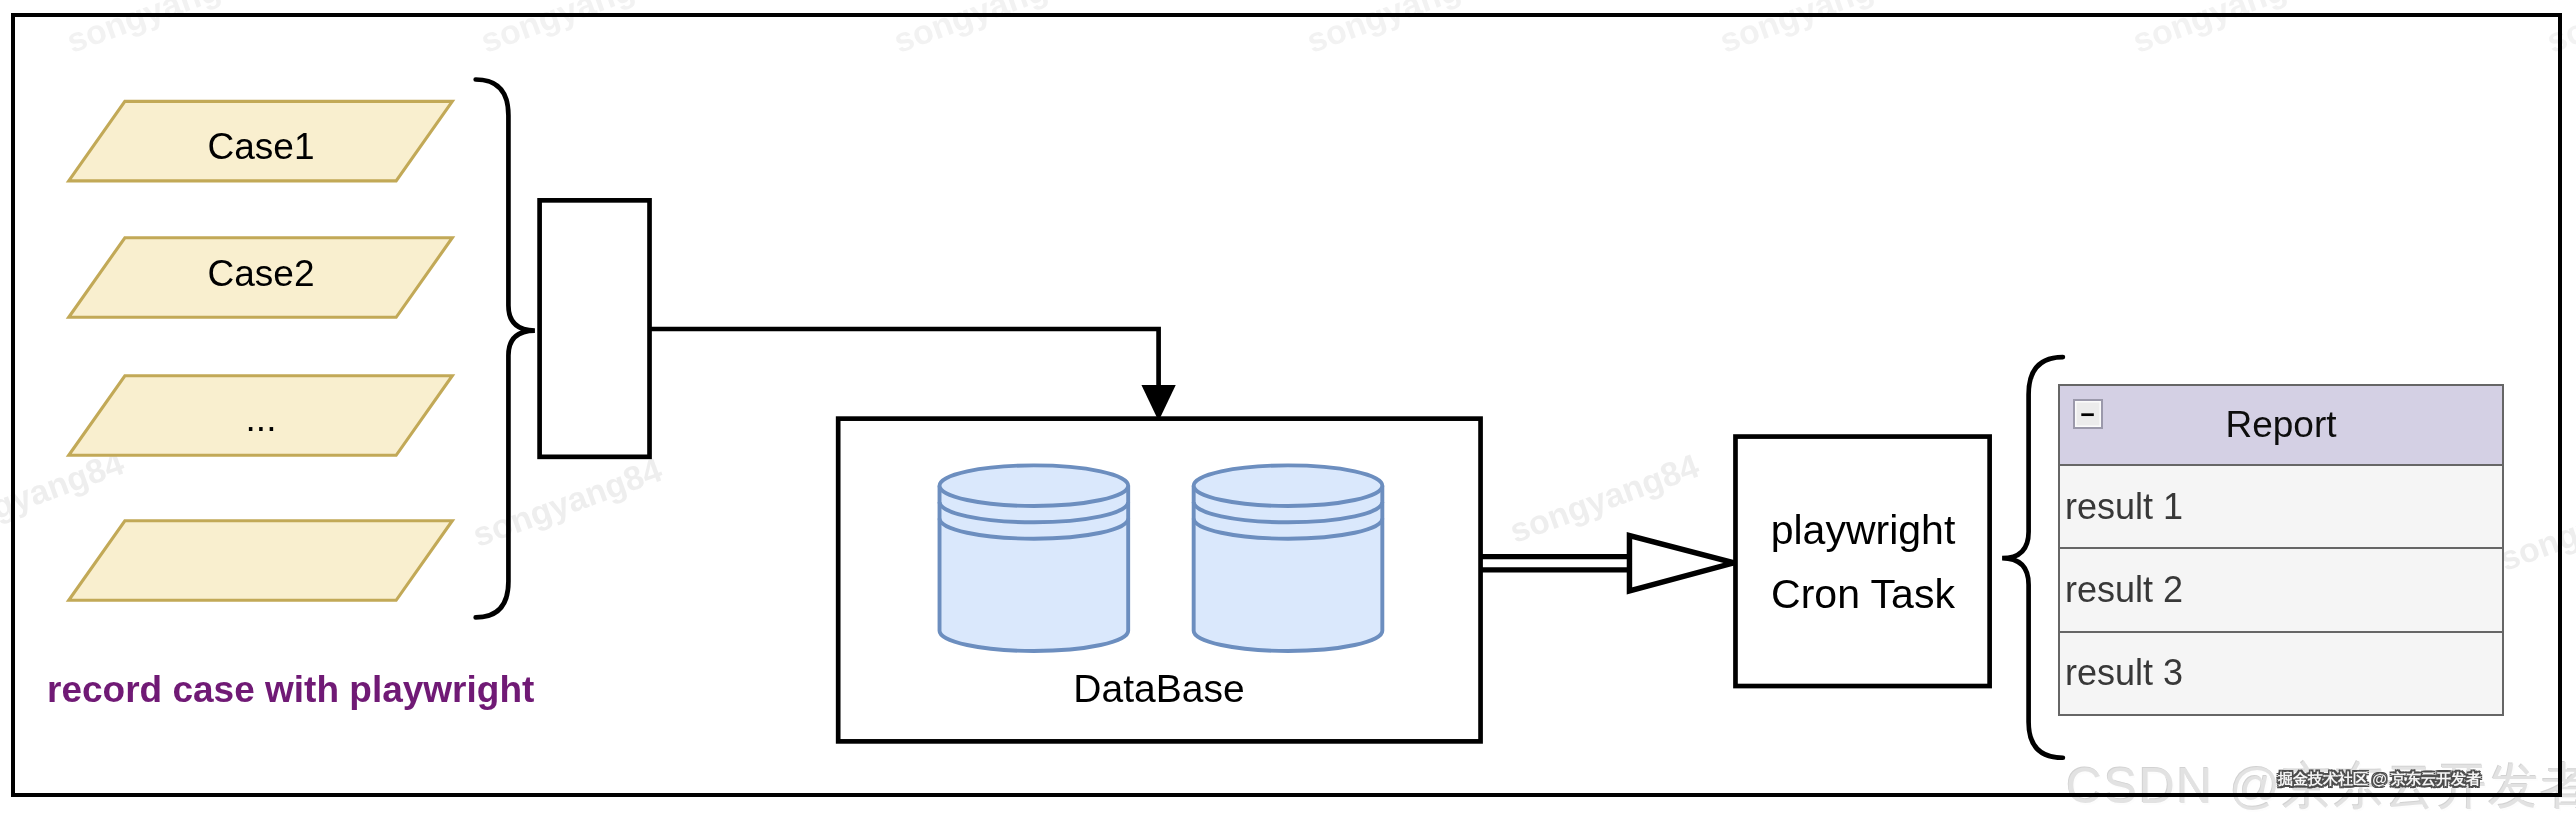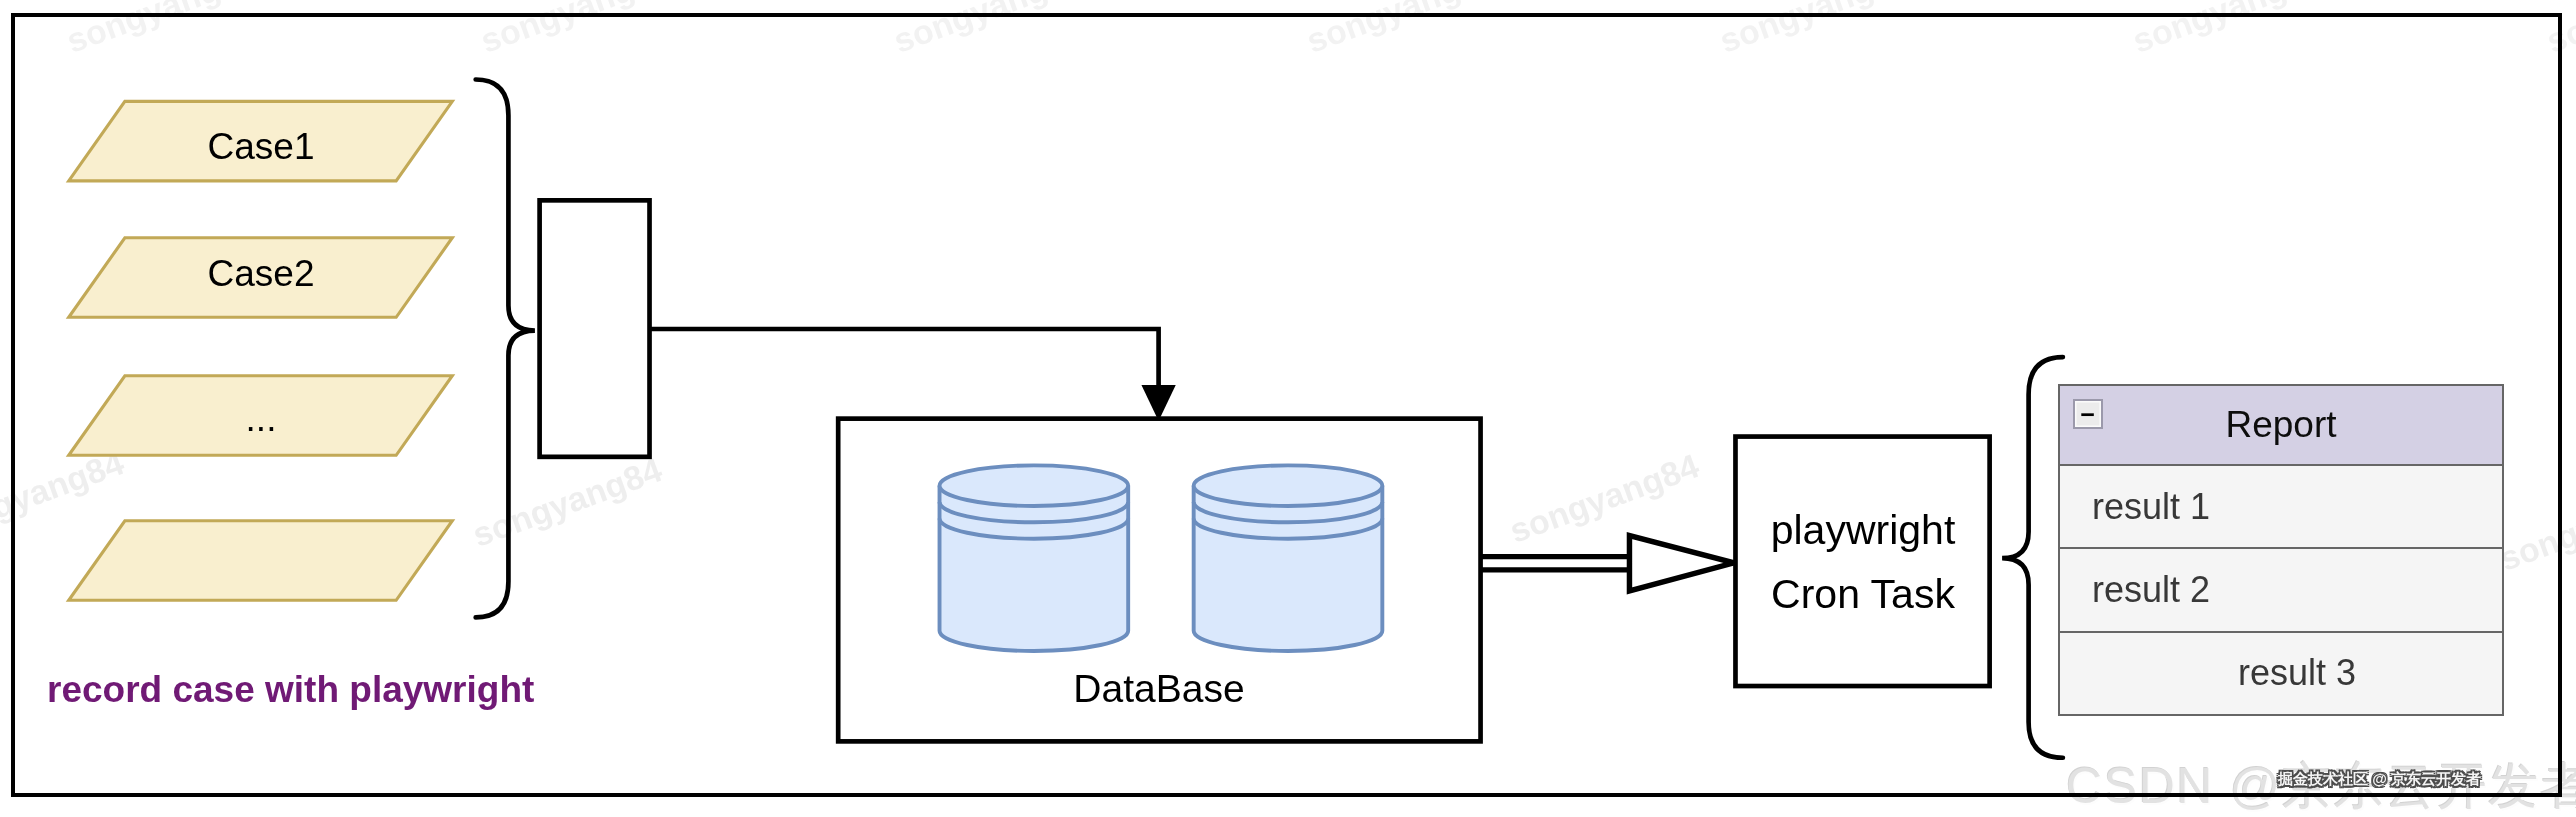--- a/index.html
+++ b/index.html
@@ -43,23 +43,23 @@
     display:flex;align-items:center;justify-content:center;font-size:37px;color:#0d0d0d;
     flex:0 0 auto;box-sizing:border-box;
   }
   .collapse-btn{
     position:absolute;left:12.5px;top:13.3px;width:30px;height:30px;box-sizing:border-box;
     border:2.3px solid #9B99AB;background:#ECECEC;display:flex;align-items:center;justify-content:center;
     font-size:25px;font-weight:bold;color:#000;box-shadow:inset 0 0 0 1.6px #fbfbfb;
   }
   .report-row{
     flex:1 1 0;background:#F5F5F5;border-bottom:2.3px solid #666666;display:flex;align-items:center;
-    padding-left:32px;font-size:36px;color:#383838;box-sizing:border-box;
+    padding-left:5px;font-size:36px;color:#383838;box-sizing:border-box;
   }
-  .report-row:last-child{border-bottom:none;justify-content:center;}
+  .report-row:last-child{border-bottom:none;}
   .wm{
     position:absolute;z-index:1;font-size:34px;color:rgba(90,90,90,0.10);
     transform:rotate(-20deg);white-space:nowrap;font-weight:bold;
   }
   .wm-top{color:rgba(90,90,90,0.08);}
   .csdn-wm{
     position:absolute;left:2066px;top:753px;z-index:4;font-size:50px;color:#E2E2E2;
     white-space:nowrap;letter-spacing:1.6px;
     text-shadow:1.6px 1.6px 0 #fdfdfd,-0.8px -0.8px 0 #d2d2d2;
   }

